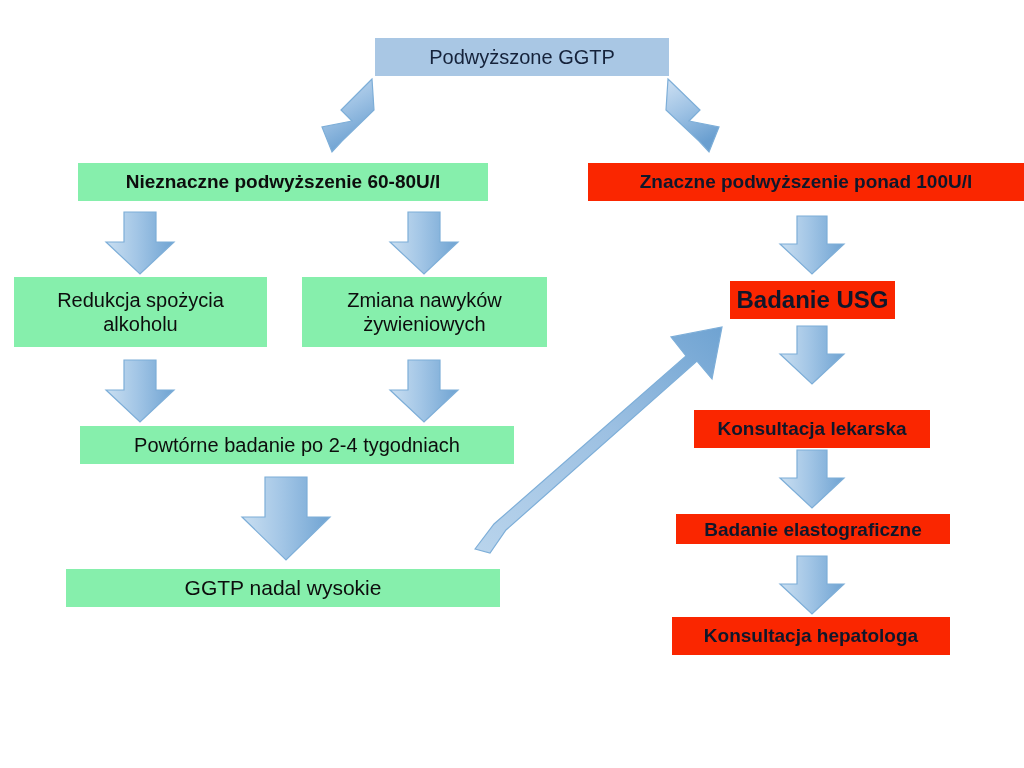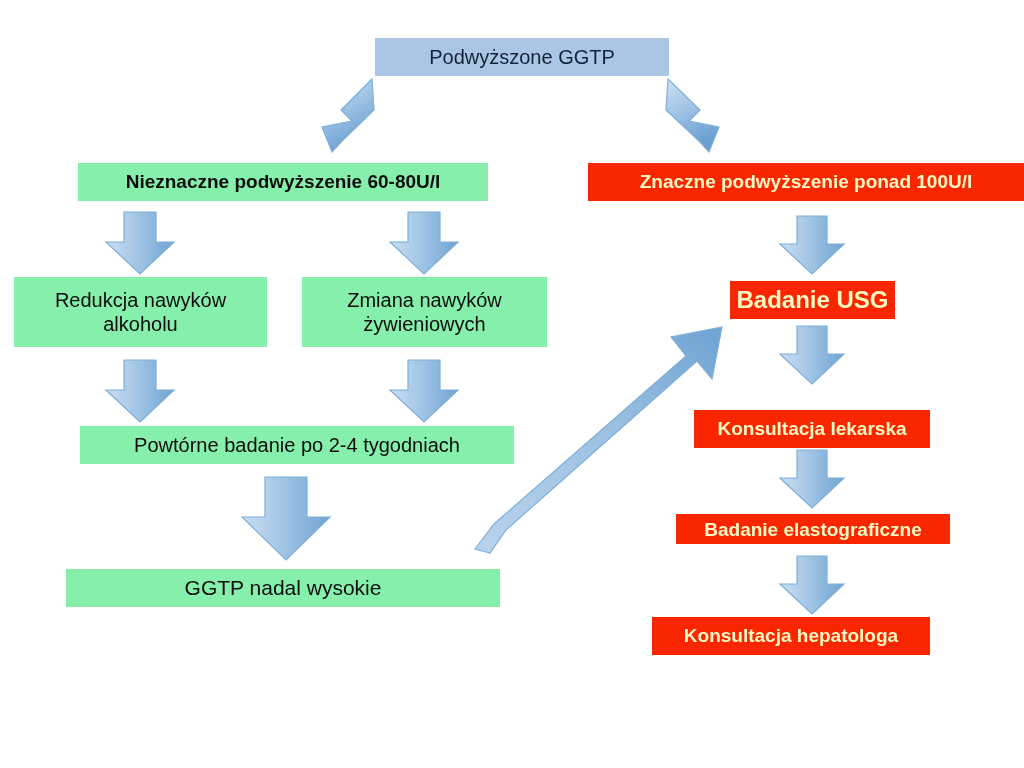--- a/index.html
+++ b/index.html
@@ -34,21 +34,21 @@
     font-weight: 400;
     text-align: center;
   }
   .node-green {
     background: #86efac;
     color: #0d0d0d;
   }
   .node-green-bold { font-weight: bold; }
   .node-red {
     background: #fa2600;
-    color: #fef9c3;
+    color: #0f172a;
     font-weight: bold;
   }
 
   
   #arrows {
     position: absolute;
     left: 0; top: 0;
     width: 1024px; height: 768px;
     pointer-events: none;
   }
@@ -125,21 +125,21 @@
 
   <div class="node node-green node-green-bold" style="left:78px; top:163px; width:410px; height:38px; font-size:19px;">
     <span>Nieznaczne podwyższenie 60-80U/l</span>
   </div>
 
   <div class="node node-red" style="left:588px; top:163px; width:436px; height:38px; font-size:19px;">
     <span>Znaczne podwyższenie ponad 100U/l</span>
   </div>
 
   <div class="node node-green" style="left:14px; top:277px; width:253px; height:70px; font-size:20px;">
-    <span>Redukcja nawyków alkoholu</span>
+    <span>Redukcja spożycia alkoholu</span>
   </div>
 
   <div class="node node-green" style="left:302px; top:277px; width:245px; height:70px; font-size:20px;">
     <span>Zmiana nawyków żywieniowych</span>
   </div>
 
   <div class="node node-green" style="left:80px; top:426px; width:434px; height:38px; font-size:20px;">
     <span>Powtórne badanie po 2-4 tygodniach</span>
   </div>
 
@@ -152,17 +152,17 @@
   </div>
 
   <div class="node node-red" style="left:694px; top:410px; width:236px; height:38px; font-size:19px;">
     <span>Konsultacja lekarska</span>
   </div>
 
   <div class="node node-red" style="left:676px; top:514px; width:274px; height:30px; font-size:19px;align-items:flex-end;">
     <span>Badanie elastograficzne</span>
   </div>
 
-  <div class="node node-red" style="left:652px; top:617px; width:278px; height:38px; font-size:19px;">
+  <div class="node node-red" style="left:672px; top:617px; width:278px; height:38px; font-size:19px;">
     <span>Konsultacja hepatologa</span>
   </div>
 
 </div>
 
 </body></html>

